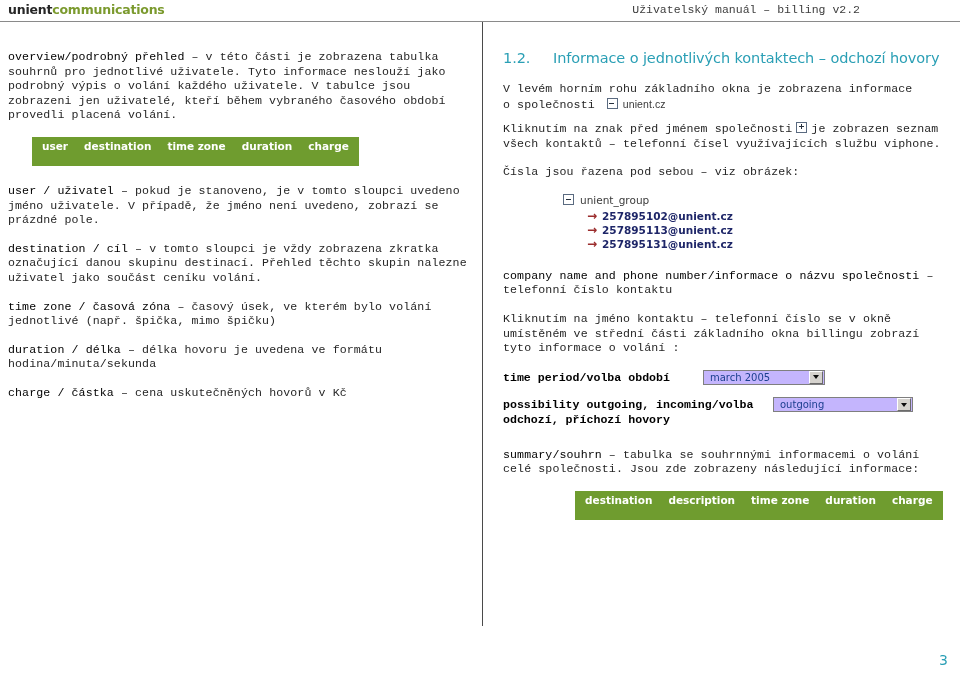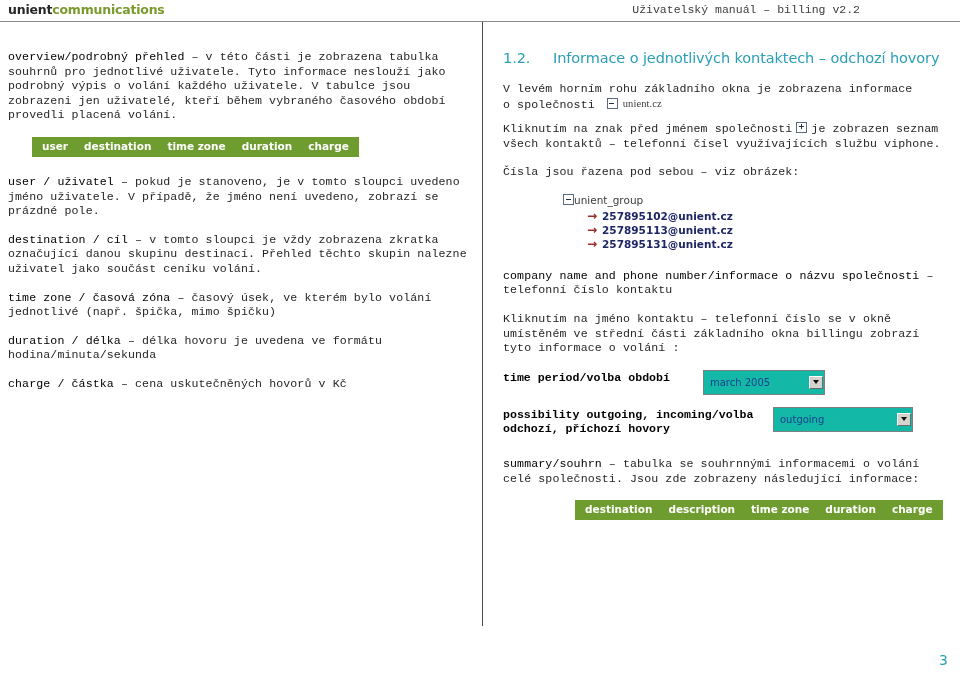--- a/index.html
+++ b/index.html
@@ -87,21 +87,21 @@
 
   
   .table-strip {
     background: #6f9c2f;
     color: #ffffff;
     font-family: "DejaVu Sans", "Liberation Sans", sans-serif;
     font-size: 10.5px;
     font-weight: bold;
     display: inline-flex;
     align-items: center;
-    padding: 4px 10px 5px 10px;
+    padding: 4px 10px 14px 10px;
     gap: 16px;
     white-space: nowrap;
     line-height: 11px;
   }
   .table-strip span { display: inline-block; }
   .strip-wrap { margin: 4px 0 18px 24px; }
   .strip-wrap-2 { margin: 14px 0 0 72px; }
 
   
   .sec-head {
@@ -138,37 +138,38 @@
     background: #26303d;
   }
   .tbox.plus::after {
     content: "";
     position: absolute;
     left: 3.5px; top: 1.5px;
     width: 1px; height: 5px;
     background: #26303d;
   }
   .tnode-label {
-    font-family: Liberation Serif, serif;
+    font-family: Liberation Sans, sans-serif;
     font-size: 10.5px;
     color: #3a3a3a;
   }
   .tbox-solo {
     display: inline-block;
     vertical-align: -1px;
     margin: 0 4px;
   }
 
   .tree-block {
     margin: 14px 0 18px 60px;
     font-family: "DejaVu Sans", "Liberation Sans", sans-serif;
   }
   .tree-root {
     display: flex;
     align-items: center;
+    gap: 6px;
     font-size: 10.5px;
     color: #3a3a3a;
     margin-bottom: 3px;
   }
   .tree-child {
     display: flex;
     align-items: center;
     gap: 5px;
     margin-left: 24px;
     font-size: 10.5px;
@@ -192,22 +193,22 @@
   .form-label {
     font-family: "Liberation Mono", "DejaVu Sans Mono", monospace;
     font-size: 11.6px;
     line-height: 14.6px;
     font-weight: bold;
     color: #000;
     padding-top: 1px;
   }
   .combo {
     border: 1px solid #7f7f7f;
-    background: #14b8a6;
-    height: 25px;
+    background: #c4b5fd;
+    height: 15px;
     display: inline-flex;
     align-items: center;
     box-sizing: border-box;
   }
   .combo .val {
     font-family: "DejaVu Sans", "Liberation Sans", sans-serif;
     font-size: 10px;
     color: #1c3f8f;
     padding: 0 6px;
     flex: 1 1 auto;

